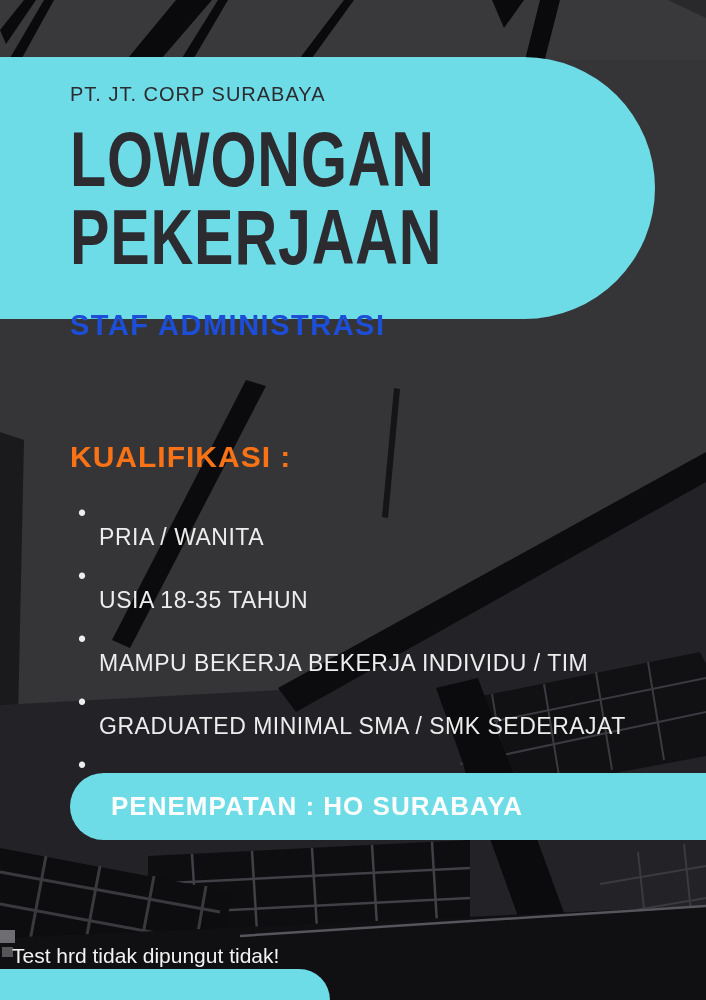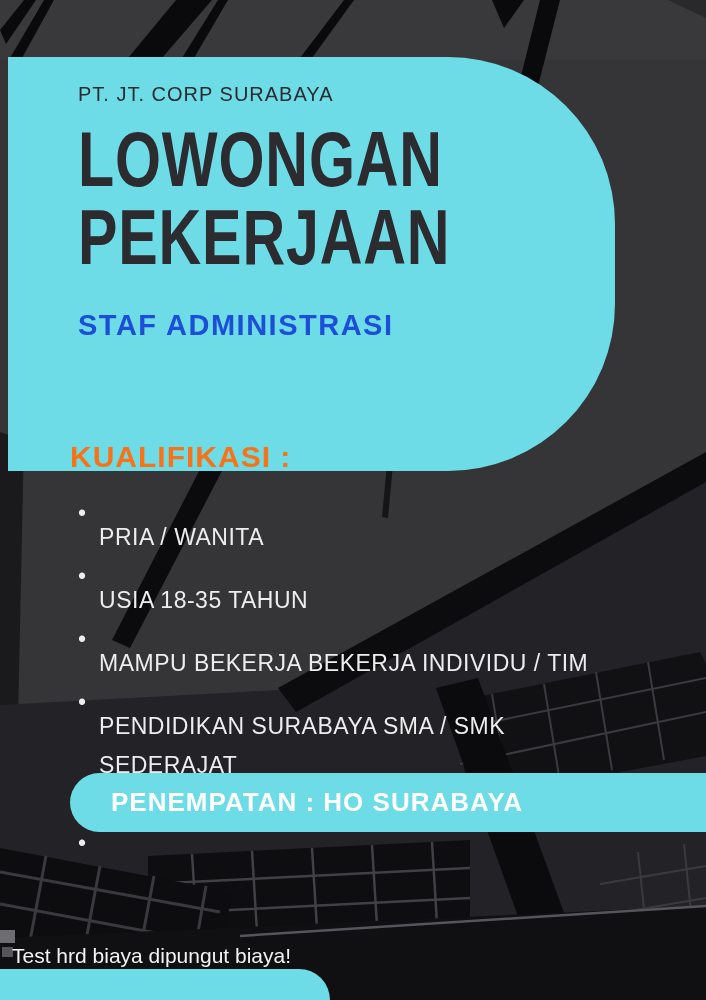--- a/index.html
+++ b/index.html
@@ -6,24 +6,25 @@
   body {
     width:706px; height:1000px;
     position:relative; overflow:hidden;
     background:#343438;
     font-family:"Liberation Sans", sans-serif;
   }
   .bg { position:absolute; left:0; top:0; width:706px; height:1000px; }
 
   
   .banner {
-    position:absolute; left:8px; top:57px;
-    width:607px; height:414px;
+    position:absolute; left:0; top:57px;
+    width:607px; height:262px;
     background:#6edce7;
     border-radius:0 167px 167px 0;
+    padding-left:48px;
   }
   .company {
     position:absolute; left:70px; top:26px;
     font-size:20px; color:#2b2b30; letter-spacing:1px;
   }
   .title {
     position:absolute; left:70px; top:64px; margin:0;
     font-size:74px; font-weight:bold; line-height:1.0;
     color:#2b2b30; white-space:pre-line; letter-spacing:1px;
     transform:scale(0.80,1.05); transform-origin:left top;
@@ -44,21 +45,21 @@
   }
   .quals-list li {
     display:flex; align-items:flex-start; gap:13px;
     font-size:23px; line-height:39px; color:#ededed;
   }
   .dot { font-size:23px; line-height:39px; color:#ededed; }
   .qtext { white-space:pre-line; letter-spacing:0.5px;margin-top:24px; }
 
   
   .band {
-    position:absolute; left:70px; top:773px; right:0; height:59px;
+    position:absolute; left:70px; top:773px; right:0; height:67px;
     background:#6edce7; border-radius:39px 0 0 39px;
     display:flex; align-items:center;
     padding-left:41px; box-sizing:border-box;
   }
   .band-text {
     font-size:26px; font-weight:bold; color:#fdfdfd; letter-spacing:1px;
   }
 
   .footnote {
     position:absolute; left:12px; top:944px;
@@ -139,31 +140,31 @@
       <li>
         <span class="dot">•</span>
         <span class="qtext">USIA 18-35 TAHUN</span>
       </li>
       <li>
         <span class="dot">•</span>
         <span class="qtext">MAMPU BEKERJA BEKERJA INDIVIDU / TIM</span>
       </li>
       <li>
         <span class="dot">•</span>
-        <span class="qtext">PENDIDIKAN SURABAYA SMA / SMK SEDERAJAT</span>
+        <span class="qtext">GRADUATED MINIMAL SMA / SMK SEDERAJAT</span>
       </li>
       <li>
         <span class="dot">•</span>
       </li>
       <li>
         <span class="dot">•</span>
       </li>
     </ul>
   </section>
 
   <div class="band">
     <span class="band-text">PENEMPATAN : HO SURABAYA</span>
   </div>
 
-  <div class="footnote">Test hrd biaya dipungut biaya!</div>
+  <div class="footnote">Test hrd tidak dipungut tidak!</div>
   <div class="bottom-bar"></div>
 
 </div>
 
 </body></html>

